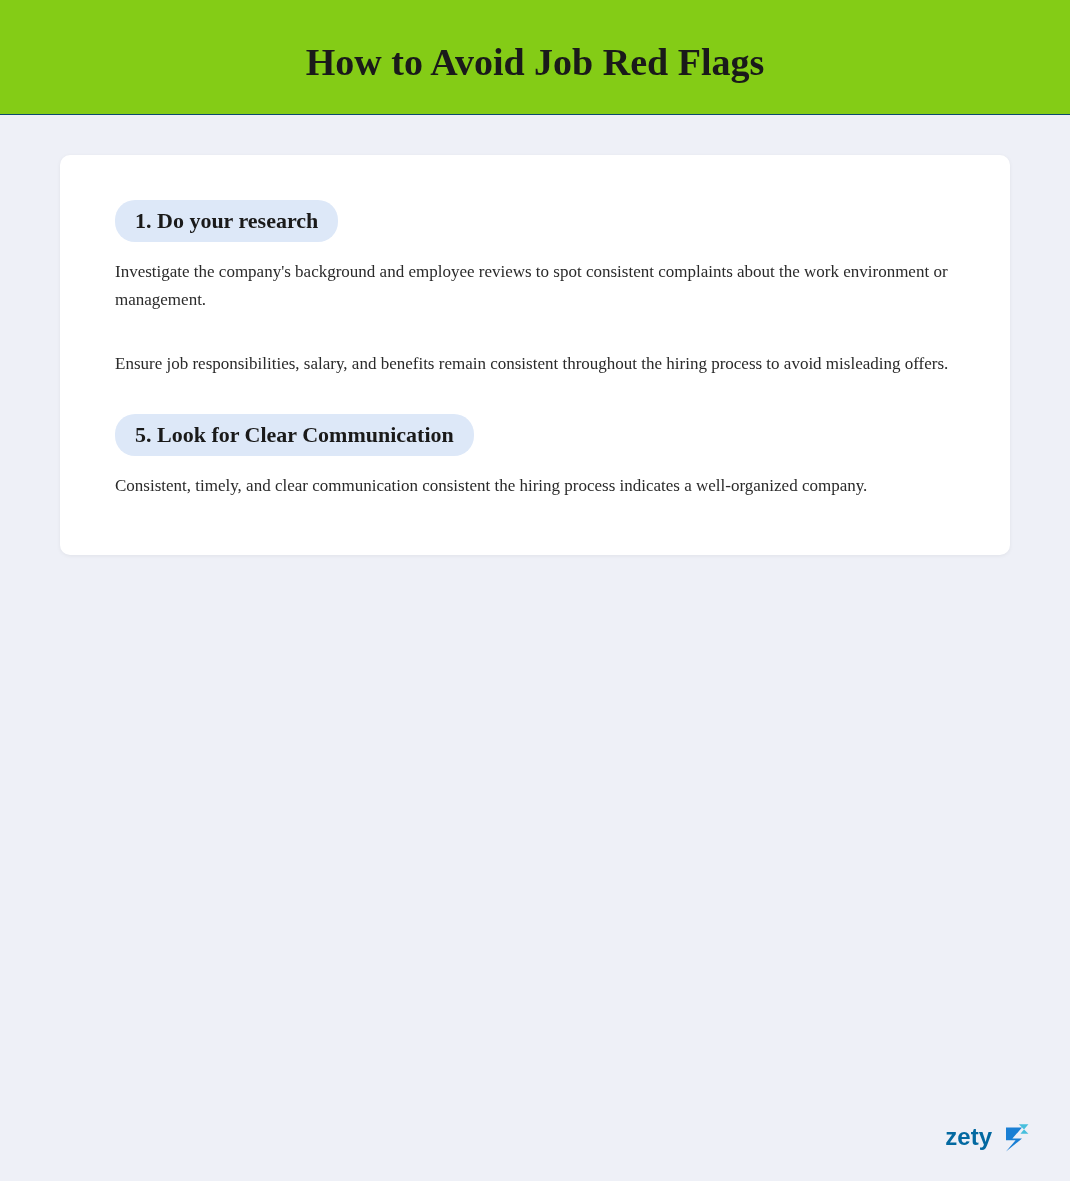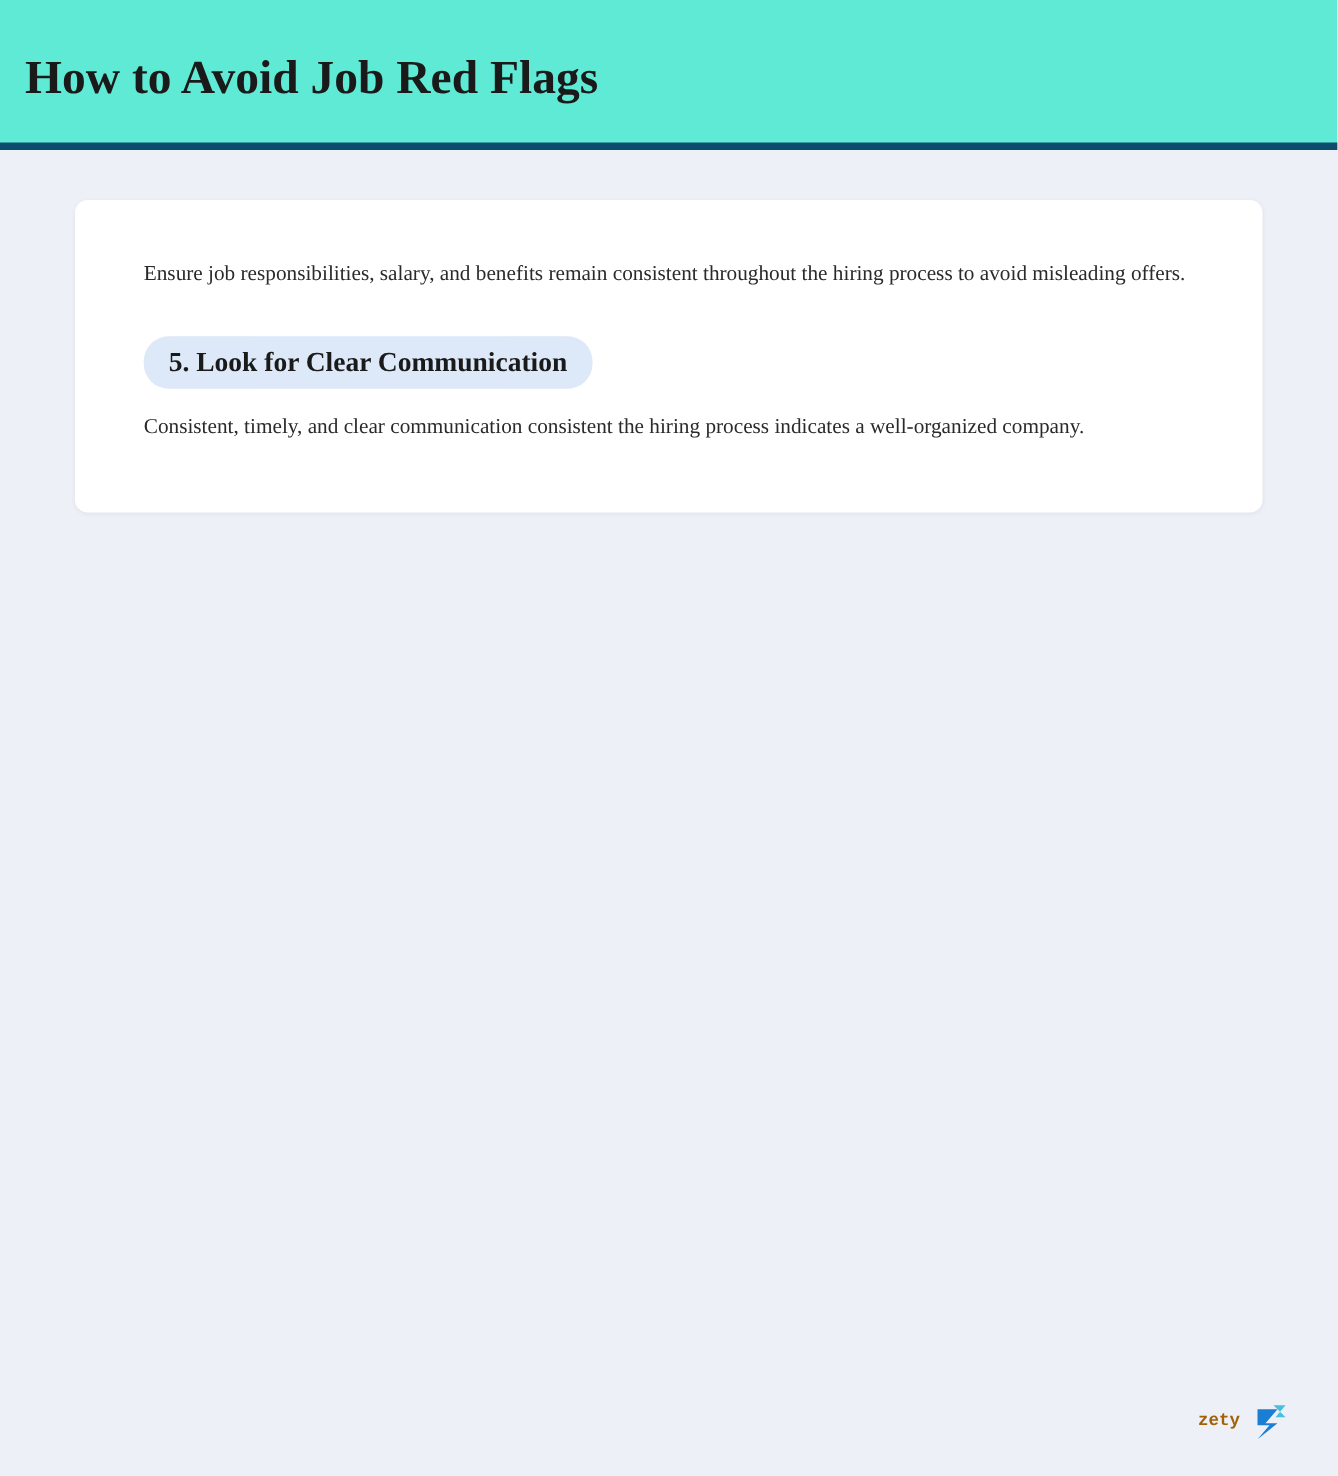--- a/index.html
+++ b/index.html
@@ -10,24 +10,24 @@
 
     body {
       width: 1070px;
       min-height: 1181px;
       background-color: #eef0f7;
       font-family: Georgia, 'Times New Roman', serif;
       position: relative;
     }
 
     .page-header {
-      background-color: #5eead4;
-      text-align: left;
+      background-color: #84cc16;
+      text-align: center;
       padding: 40px 20px 30px;
-      border-bottom: 6px solid #0c4a6e;
+      border-bottom: 1px solid #0c4a6e;
     }
 
     .page-title {
       font-size: 38px;
       font-weight: 800;
       color: #1a1a1a;
       font-family: Georgia, serif;
     }
 
     .main-content {
@@ -74,41 +74,42 @@
     .zety-logo {
       position: absolute;
       bottom: 28px;
       right: 40px;
       display: flex;
       align-items: center;
       gap: 6px;
     }
 
     .zety-logo-text {
-      font-size: 14px;
+      font-size: 24px;
       font-weight: 700;
-      color: #a16207;
-      font-family: Liberation Mono, monospace;
+      color: #0369a1;
+      font-family: Liberation Sans, sans-serif;
     }
 
     .zety-logo-icon {
       width: 32px;
       height: 32px;
     }
   </style>
 </head>
 <body>
 
 <header class="page-header">
   <h1 class="page-title">How to Avoid Job Red Flags</h1>
 </header>
 
 <main class="main-content">
   <div class="card">
 
+  <div class="tip-item"><div class="tip-heading-badge"><span class="tip-heading-text">1.  Do your research</span></div><p class="tip-description">Investigate the company's background and employee reviews to spot consistent complaints about the work environment or management.</p></div>
       <div class="tip-item"><p class="tip-description">Ensure job responsibilities, salary, and benefits remain consistent throughout the hiring process to avoid misleading offers.</p></div>
       <div class="tip-item"><div class="tip-heading-badge"><span class="tip-heading-text">5.  Look for Clear Communication</span></div><p class="tip-description">Consistent, timely, and clear communication consistent the hiring process indicates a well-organized company.</p></div>
     </div>
 </main>
 
 <div class="zety-logo">
   <span class="zety-logo-text">zety</span>
   <svg class="zety-logo-icon" viewBox="0 0 40 40" xmlns="http://www.w3.org/2000/svg">
     <polygon points="10,8 30,8 18,22 30,22 10,38 22,24 10,24" fill="#1a7fd4"></polygon>
     <polygon points="26,4 38,4 28,16 38,16" fill="#29b6d8" opacity="0.85"></polygon>

